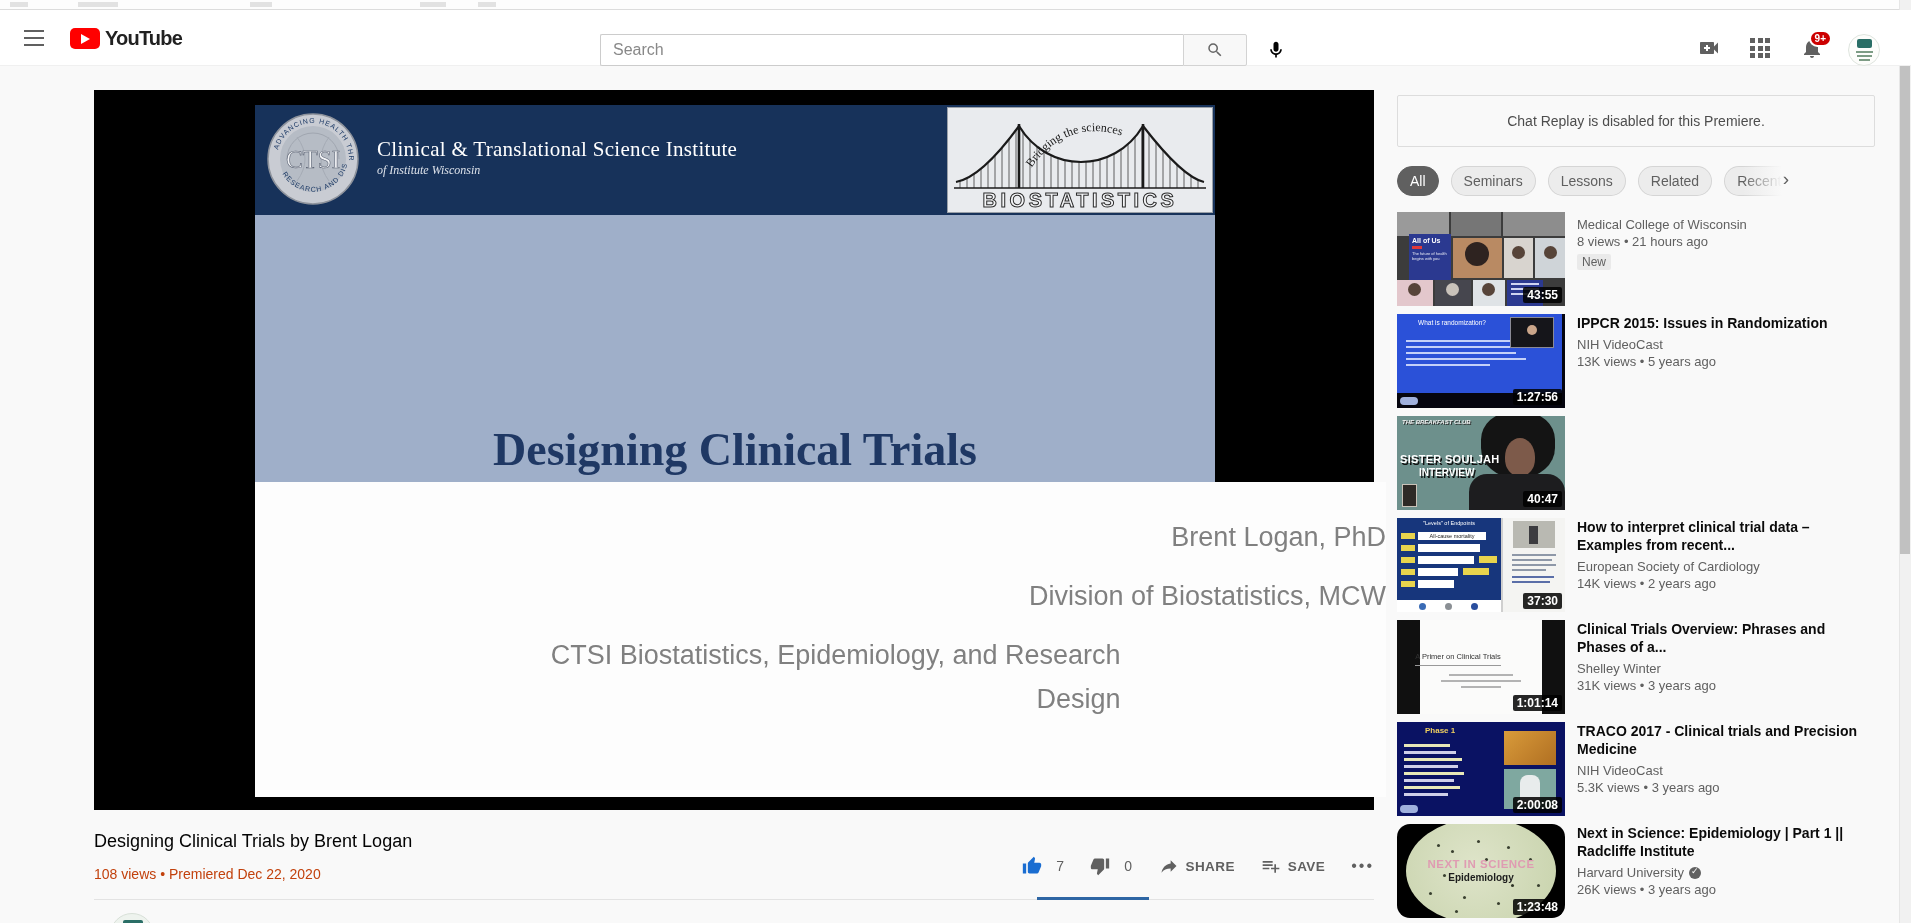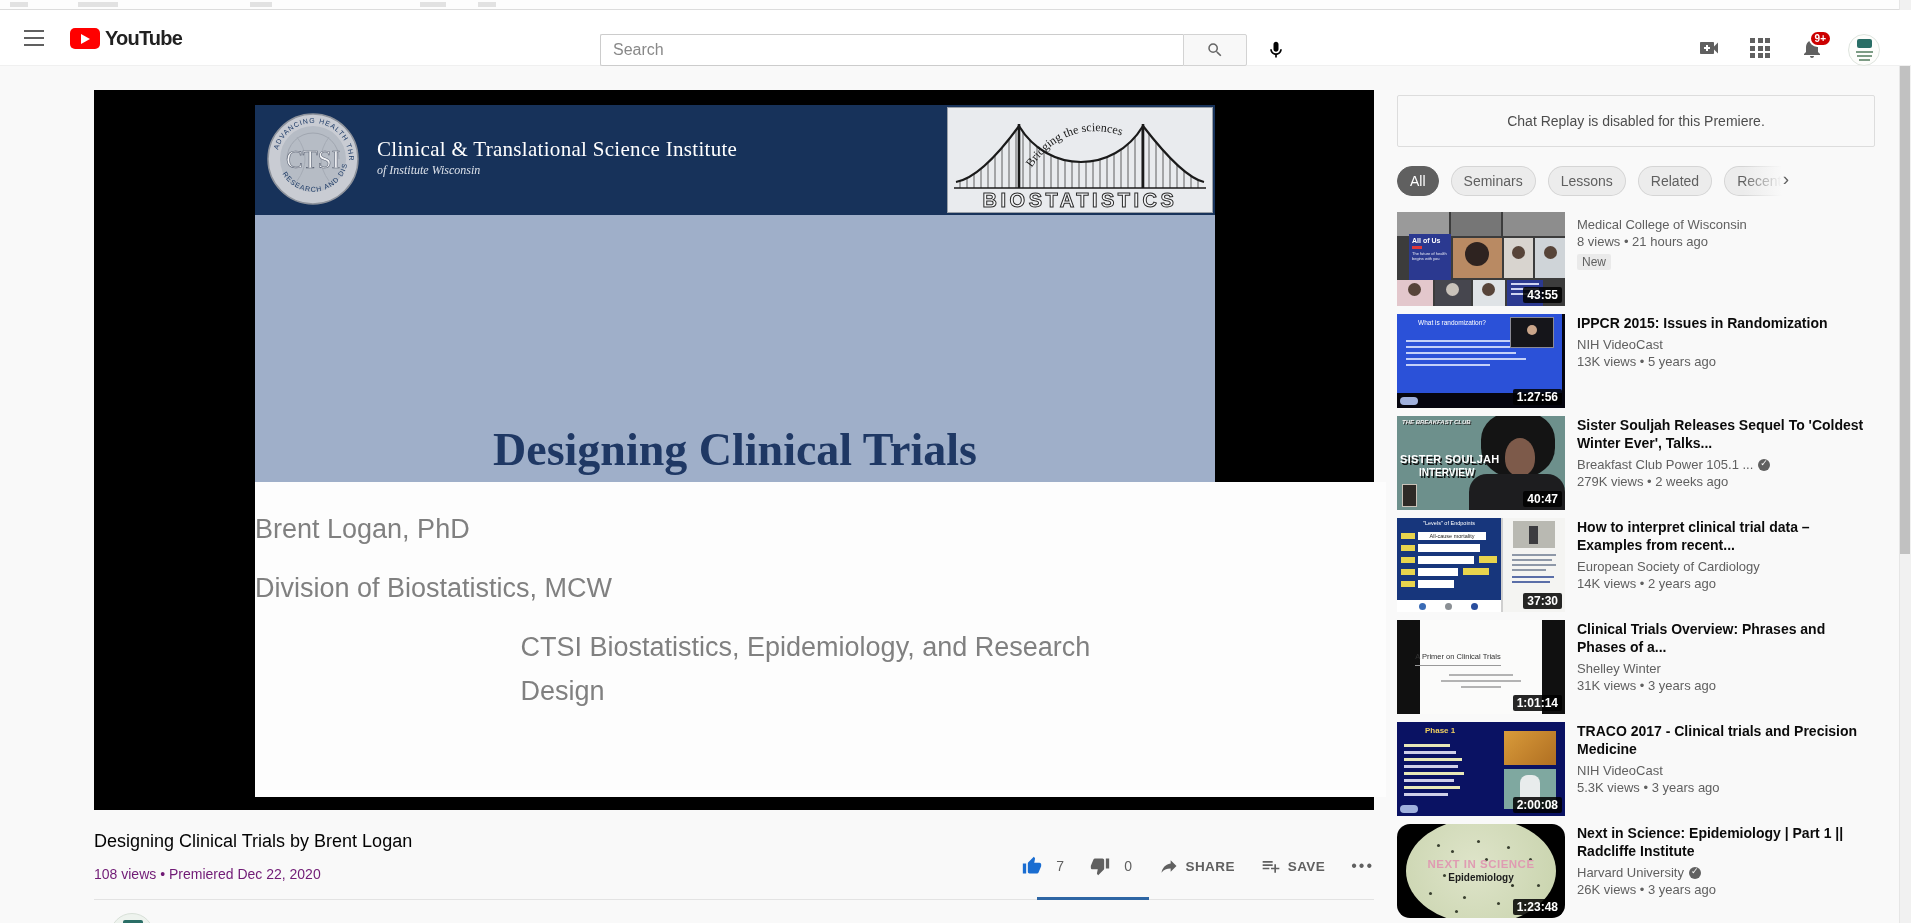--- a/index.html
+++ b/index.html
@@ -40,28 +40,28 @@
   .slide { position:absolute; left:161px; top:15px; width:960px; height:692px; background:#fff; }
   .band-navy { position:relative; width:960px; height:110px; background:#17325a; }
   .ctsi-logo { position:absolute; left:12px; top:8px; width:92px; height:92px; }
   .org-text { position:absolute; left:122px; top:32px; color:#fff; font-family:"Liberation Serif", serif; }
   .org-name { font-size:21px; letter-spacing:0.3px; }
   .org-sub { font-size:12px; font-style:italic; color:#dde2ea; margin-top:1px; }
   .biostat-box { position:absolute; right:2px; top:2px; width:266px; height:106px; background:#e9ebee; border:1px solid #9aa0a8; }
 
   .band-blue { position:relative; width:960px; height:267px; background:#9fafc9; }
   .slide-title { position:absolute; bottom:6px; width:100%; text-align:center; font-family:"Liberation Serif", serif; font-size:46px; font-weight:600; color:#1f3864; }
-  .band-white { position:relative; width:1131px; height:315px; background:#fdfdfd; text-align:left; color:#808080; font-size:27px; padding-top:26px; }
+  .band-white { position:relative; width:1131px; height:315px; background:#fdfdfd; text-align:right; color:#808080; font-size:27px; padding-top:34px; }
   .band-white .line { line-height:1.6; margin-top:16px; }
   .band-white .line:first-child { margin-top:0; }
   .dept { max-width:600px; margin:10px auto 0 auto; }
 
   
   .vid-title { position:absolute; left:94px; top:831px; font-size:18px; color:#030303; }
-  .vid-meta { position:absolute; left:94px; top:866px; font-size:14px; color:#701a75; }
+  .vid-meta { position:absolute; left:94px; top:866px; font-size:14px; color:#c2410c; }
   .actions { position:absolute; top:856px; right:537px; display:flex; align-items:center; }
   .act { display:flex; align-items:center; margin-left:26px; color:#606060; font-size:13.5px; font-weight:bold; letter-spacing:0.4px; cursor:pointer; }
   .act svg { margin-right:7px; }
   .act .cnt { margin-left:7px; font-weight:normal; font-size:14px; }
   .more-dots { font-size:16px; letter-spacing:2px; color:#606060; margin-left:26px; cursor:pointer; }
   .sentiment { position:absolute; left:1037px; top:897px; width:112px; height:3px; background:#2e66a4; z-index:2; }
   .divider { position:absolute; left:94px; top:899px; width:1280px; height:1px; background:#e3e3e3; }
   .chan-avatar { position:absolute; left:110px; top:913px; width:44px; height:44px; border-radius:50%; background:#eef3ee; border:1px solid #d8e0d8; overflow:hidden; }
   .chan-avatar i { position:absolute; left:12px; top:6px; width:20px; height:12px; background:#2a6e66; border-radius:2px; }
 
@@ -450,28 +450,20 @@
         <div class="rec-thumb t3">
           <div class="t3-hair"></div>
           <div class="t3-face"></div>
           <div class="t3-body"></div>
           <div class="t3-brand">THE BREAKFAST CLUB</div>
           <div class="t3-name">SISTER SOULJAH</div>
           <div class="t3-sub">INTERVIEW</div>
           <div class="t3-book"></div>
           <div class="dur">40:47</div>
         </div>
-        <div class="rec-info">
-          <div class="rec-title">Sister Souljah Releases Sequel To 'Coldest Winter Ever', Talks...</div>
-          <div class="rec-chan">
-              <span>Breakfast Club Power 105.1 ...</span>
-              <span class="verified"></span>
-            </div>
-          <div class="rec-meta">279K views • 2 weeks ago</div>
-        </div>
       </div>
 
       <div class="rec-item">
         <div class="rec-thumb t4">
           <div class="t4-left"></div>
           <div class="t4-title">"Levels" of Endpoints</div>
           <div class="row" style="top:14px">
               <i class="lab"></i>
               <span class="box" style="width:68px">All-cause mortality</span>
             </div>

